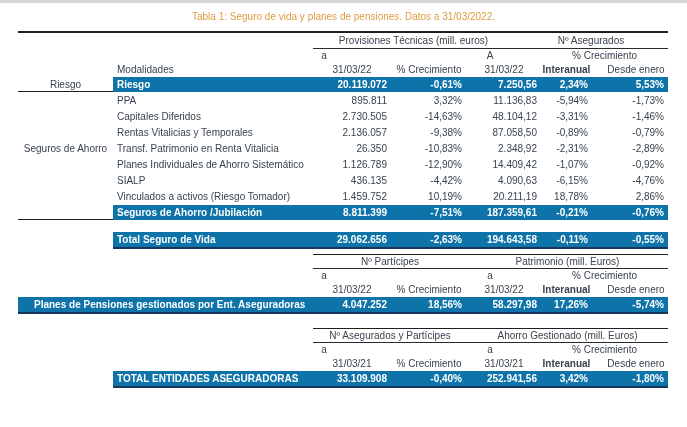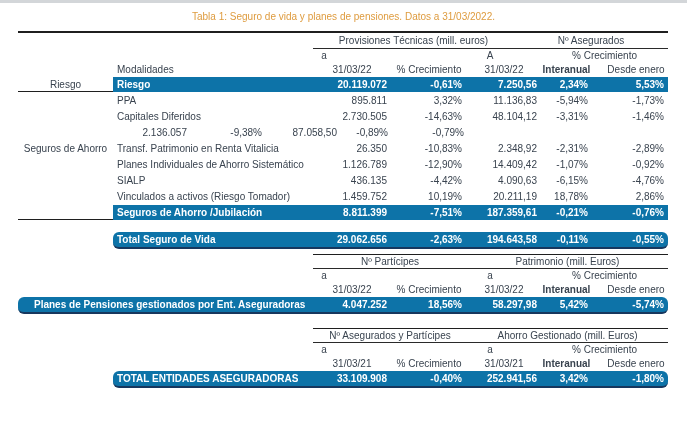--- a/index.html
+++ b/index.html
@@ -43,21 +43,21 @@
   .subs .c, .cols .c { height:14px; line-height:14px; }
   .sub2 { text-align:center; padding-right:56px; }
   .sub4 { text-align:center; padding-right:28px; }
   .sub56 { width:127px; text-align:center; }
 
   .trow { display:flex; margin-bottom:1px; }
   .rowbar { display:flex; width:555px; flex:0 0 auto; }
   .rowbar.full { width:650px; }
   .hlbar { background:var(--blue,#0D73A8); color:#ffffff; font-weight:bold; }
   .gline { border-bottom:1.2px solid #1f1f1f; }
-  .navy { border-bottom:2px solid var(--navy,#17375E);border-radius:6px; }
+  .navy { border-bottom:2px solid var(--navy,#17375E); }
   .wideLabel { width:295px; padding-left:16px; }
   .tot-vida { margin-top:12px; }
 </style>
 </head>
 <body>
 
 <div>
   <div class="strip"></div>
   <div class="title">Tabla 1: Seguro de vida y planes de pensiones. Datos a 31/03/2022.</div>
 
@@ -116,20 +116,21 @@
             <div class="c c2 num">2.730.505</div>
             <div class="c c3 num">-14,63%</div>
             <div class="c c4 num">48.104,12</div>
             <div class="c c5 num">-3,31%</div>
             <div class="c c6 num">-1,46%</div>
           </div>
         </div>
         <div class="trow">
           <div class="c c0"></div>
           <div class="rowbar">
+            <div class="c c1">Rentas Vitalicias y Temporales</div>
             <div class="c c2 num">2.136.057</div>
             <div class="c c3 num">-9,38%</div>
             <div class="c c4 num">87.058,50</div>
             <div class="c c5 num">-0,89%</div>
             <div class="c c6 num">-0,79%</div>
           </div>
         </div>
         <div class="trow">
           <div class="c c0">Seguros de Ahorro</div>
           <div class="rowbar">
@@ -223,21 +224,21 @@
         <div class="c c6 ctr">Desde enero</div>
       </div>
     </div>
 
     <div class="trow">
       <div class="rowbar full hlbar navy">
         <div class="c wideLabel">Planes de Pensiones gestionados por Ent. Aseguradoras</div>
         <div class="c c2 num">4.047.252</div>
         <div class="c c3 num">18,56%</div>
         <div class="c c4 num">58.297,98</div>
-        <div class="c c5 num">5,42%</div>
+        <div class="c c5 num">17,26%</div>
         <div class="c c6 num">-5,74%</div>
       </div>
     </div>
   </div>
 
   <div class="tbl t3">
     <div class="hdr">
       <div class="hrow spans">
         <div class="sp-left"></div>
         <div class="c span-h s1">Nº Asegurados y Partícipes</div>

